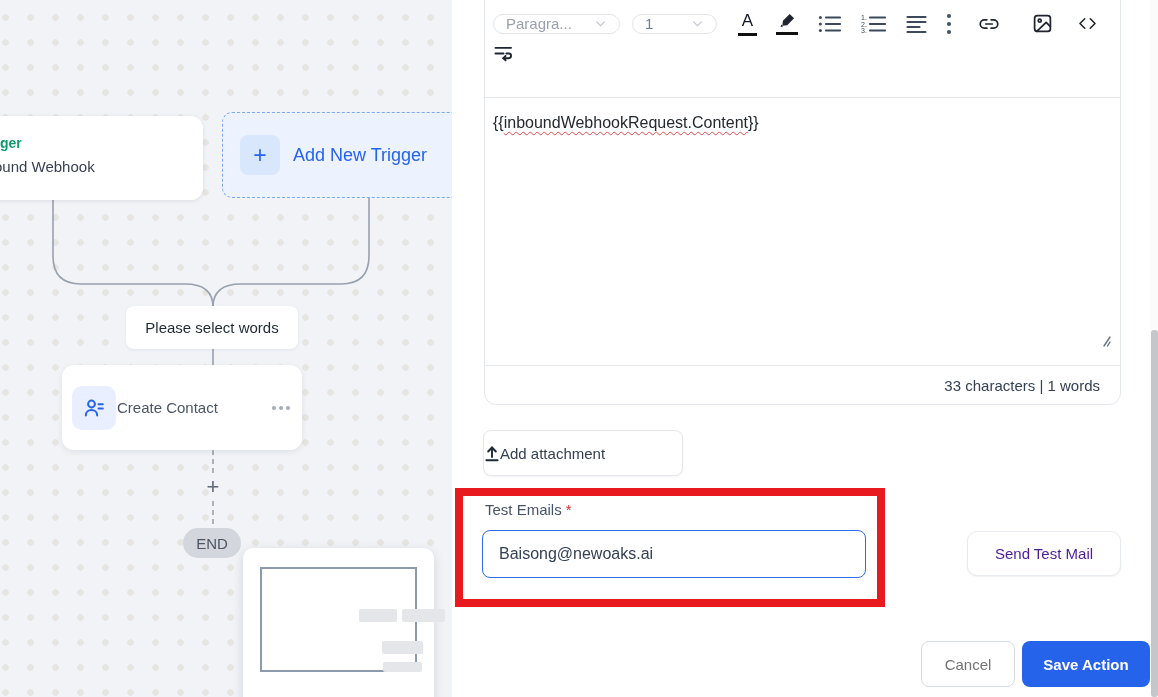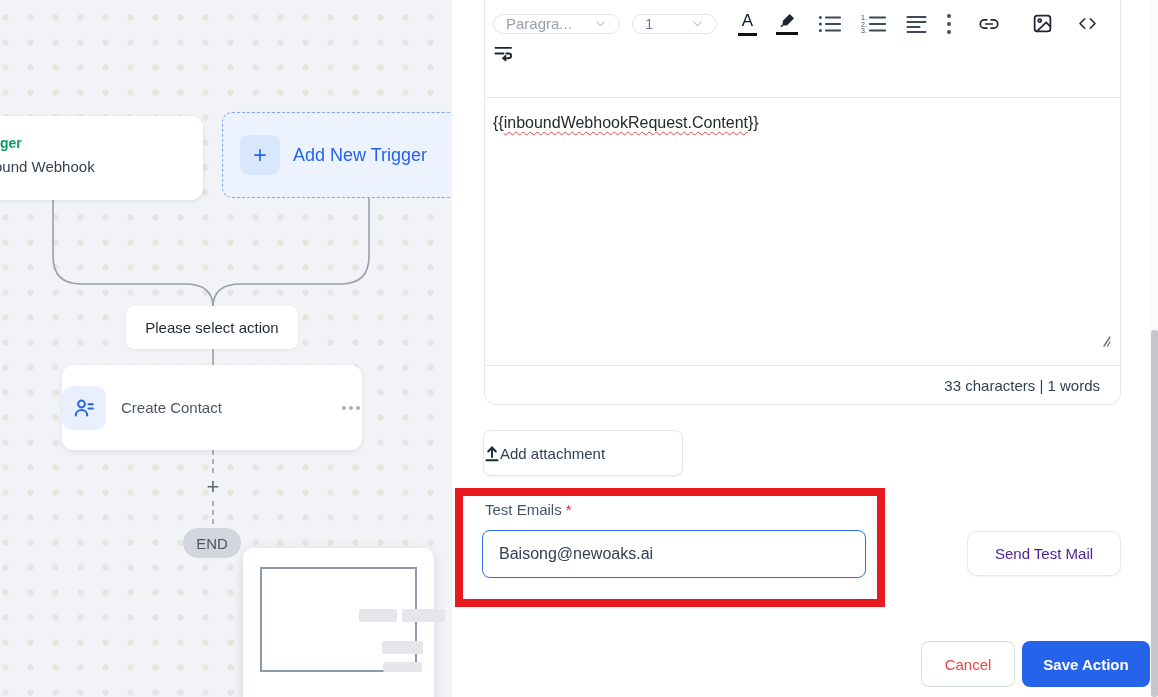--- a/index.html
+++ b/index.html
@@ -39,23 +39,23 @@
   .add-trigger-label { color:#2563eb; font-size:18px; font-weight:500; }
 
   .action-prompt {
     position:absolute; left:126px; top:306px; width:172px; height:43px;
     background:#fff; border-radius:8px; box-shadow:0 1px 3px rgba(16,24,40,.07);
     display:flex; align-items:center; justify-content:center;
     font-size:15px; color:#1f2937;
   }
 
   .contact-card {
-    position:absolute; left:62px; top:365px; width:300px; height:85px;
+    position:absolute; left:62px; top:365px; width:240px; height:85px;
     background:#fff; border-radius:12px; box-shadow:0 2px 6px rgba(16,24,40,.08);
-    display:flex; align-items:center; padding:0 0; gap:15px; cursor:pointer;
+    display:flex; align-items:center; padding:0 10px; gap:1px; cursor:pointer;
   }
   .contact-icon-tile {
     width:44px; height:44px; border-radius:10px; background:#e9efff;
     display:flex; align-items:center; justify-content:center; color:#2563eb;
   }
   .contact-label { flex:1; font-size:15px; color:#4b5563; }
   .kebab-h { display:flex; gap:3px; padding:6px 2px; cursor:pointer; }
   .kebab-h i { width:4px; height:4px; border-radius:50%; background:#a6adb9; }
 
   .connector-plus {
@@ -138,21 +138,21 @@
   .send-btn {
     position:absolute; left:515px; top:531px; width:154px; height:45px;
     background:#fff; border:1px solid #e7eaee; border-radius:10px;
     box-shadow:0 1px 2px rgba(16,24,40,.06);
     font-size:15px; font-weight:500; color:#4c1d95; cursor:pointer;
     font-family:"Liberation Sans", sans-serif;
   }
   .cancel-btn {
     position:absolute; left:469px; top:641px; width:94px; height:46px;
     background:#fff; border:1px solid #d6dae1; border-radius:8px;
-    font-size:15px; font-weight:500; color:#ef4444; cursor:pointer;
+    font-size:15px; font-weight:500; color:#737373; cursor:pointer;
     font-family:"Liberation Sans", sans-serif;
   }
   .save-btn {
     position:absolute; left:570px; top:641px; width:128px; height:46px;
     background:#2563eb; border:none; border-radius:8px;
     font-size:15px; font-weight:700; color:#fff; cursor:pointer;
     font-family:"Liberation Sans", sans-serif;
   }
 
   
@@ -179,21 +179,21 @@
   <div class="trigger-card">
     <span class="t-line1">ger</span>
     <span class="t-line2">ound Webhook</span>
   </div>
 
   <div class="add-trigger-card">
     <span class="plus-tile">+</span>
     <span class="add-trigger-label">Add New Trigger</span>
   </div>
 
-  <div class="action-prompt">Please select action</div>
+  <div class="action-prompt">Please select words</div>
 
   <div class="contact-card">
     <span class="contact-icon-tile">
       <svg width="24" height="24" viewBox="0 0 24 24" fill="none" stroke="currentColor" stroke-width="2" stroke-linecap="round">
         <circle cx="9.5" cy="8" r="3.4"></circle>
         <path d="M3.8 19.5c0-3.2 2.6-5.4 5.7-5.4s5.7 2.2 5.7 5.4"></path>
         <path d="M16.5 8.3h4.3"></path>
         <path d="M16.5 12.6h4.3"></path>
       </svg>
     </span>

